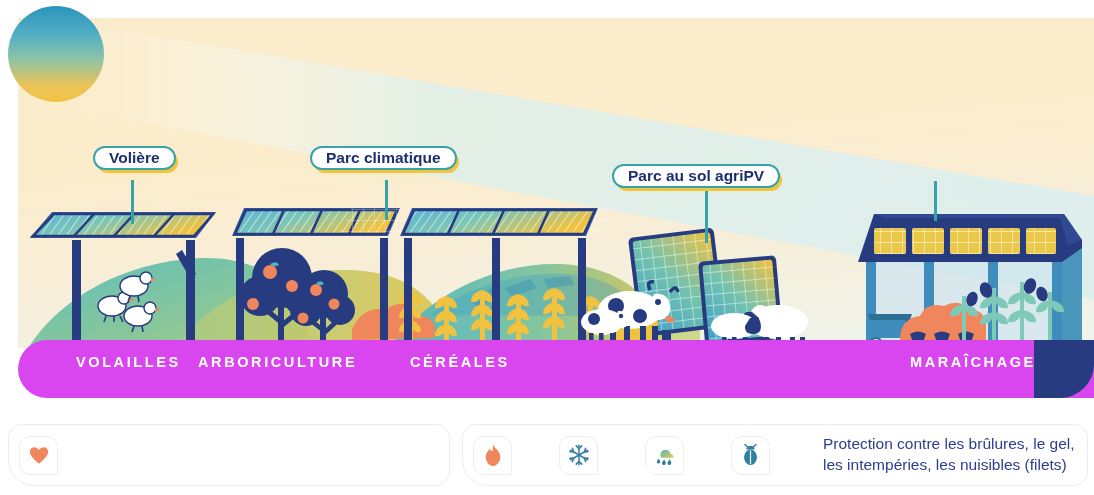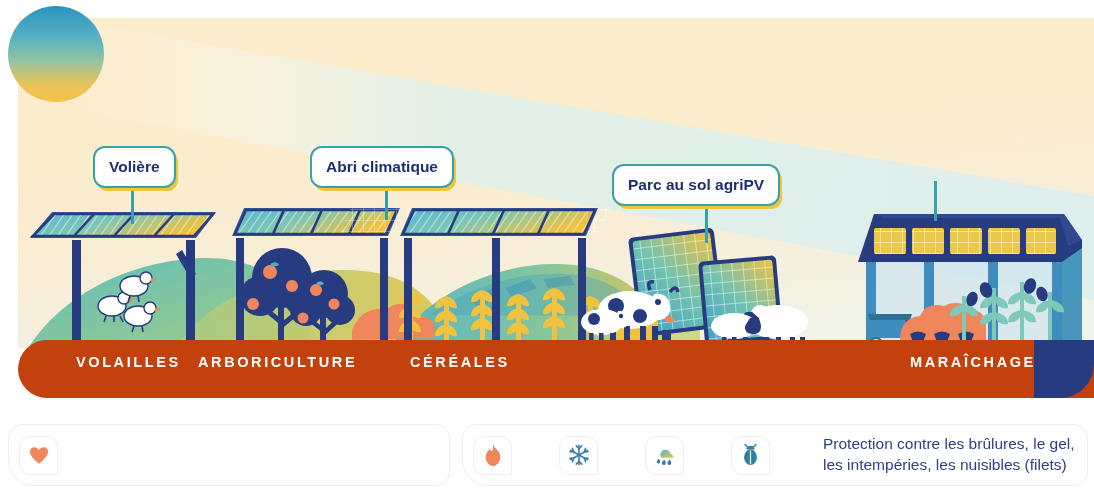--- a/index.html
+++ b/index.html
@@ -10,30 +10,30 @@
   .scene{position:absolute;left:0;top:0;width:1094px;height:400px;overflow:hidden;}
   .sky{position:absolute;left:18px;top:18px;width:1076px;height:330px;
        background:linear-gradient(175deg,#fbeccb 0%,#fbeccb 38%,#f8edd6 62%,#eef5ee 100%);}
   .beam{position:absolute;left:0;top:0;width:1094px;height:360px;}
   .sun{position:absolute;left:8px;top:6px;width:96px;height:96px;border-radius:50%;
        background:linear-gradient(180deg,#2b94bd 0%,#52aec2 30%,#8dc4a8 55%,#e9c35a 82%,#f5c242 100%);}
 
   .ground-wrap{position:absolute;left:0;top:0;width:1094px;height:350px;overflow:hidden;}
 
   
-  .band{position:absolute;left:18px;top:340px;width:1076px;height:58px;background:#c2410c;
+  .band{position:absolute;left:18px;top:340px;width:1076px;height:58px;background:#d946ef;
         border-radius:36px 0 0 36px;}
   .band .cap{position:absolute;right:0;top:0;width:60px;height:58px;background:#263b80;
         border-radius:0 0 34px 0;}
   .band-label{position:absolute;top:14px;color:#ffffff;font-size:14.5px;letter-spacing:2.6px;
         font-weight:600;white-space:nowrap;}
 
   
   .callout{position:absolute;background:#ffffff;border:2.2px solid #37a3a8;
-           border-radius:12px;padding:10px 14px;color:#1d2f6f;font-weight:700;font-size:15.5px;
+           border-radius:12px;padding:1px 14px;color:#1d2f6f;font-weight:700;font-size:15.5px;
            white-space:nowrap;box-shadow:3px 4px 0 -1px #f0c53c;z-index:9;}
   .stem{position:absolute;width:2.6px;background:#37a3a8;z-index:8;}
   svg{display:block;overflow:visible;}
 
   
   .legend{position:absolute;top:424px;height:60px;background:#ffffff;
           border:1.5px solid #ececf1;border-radius:14px 14px 14px 26px;
           display:flex;align-items:center;}
   #legend-left{left:8px;width:440px;}
   #legend-right{left:462px;width:624px;gap:37px;}
@@ -398,21 +398,21 @@
       <div class="band-label" style="left:58px">VOLAILLES</div>
       <div class="band-label" style="left:180px">ARBORICULTURE</div>
       <div class="band-label" style="left:392px">CÉRÉALES</div>
       <div class="band-label" style="left:892px">MARAÎCHAGE</div>
     </div>
 
     <div class="stem" style="left:131px;top:180px;height:44px"></div>
     <div class="callout" style="left:93px;top:146px">Volière</div>
 
     <div class="stem" style="left:385px;top:180px;height:40px"></div>
-    <div class="callout" style="left:310px;top:146px">Abri climatique</div>
+    <div class="callout" style="left:310px;top:146px">Parc climatique</div>
 
     <div class="stem" style="left:705px;top:181px;height:62px"></div>
     <div class="callout" style="left:612px;top:164px">Parc au sol agriPV</div>
 
     <div class="stem" style="left:934px;top:181px;height:40px"></div>
   </div>
 
   <div class="legend" id="legend-left">
     <div class="tile">
       <svg width="20" height="19" viewBox="0 0 24 22" aria-hidden="true">

